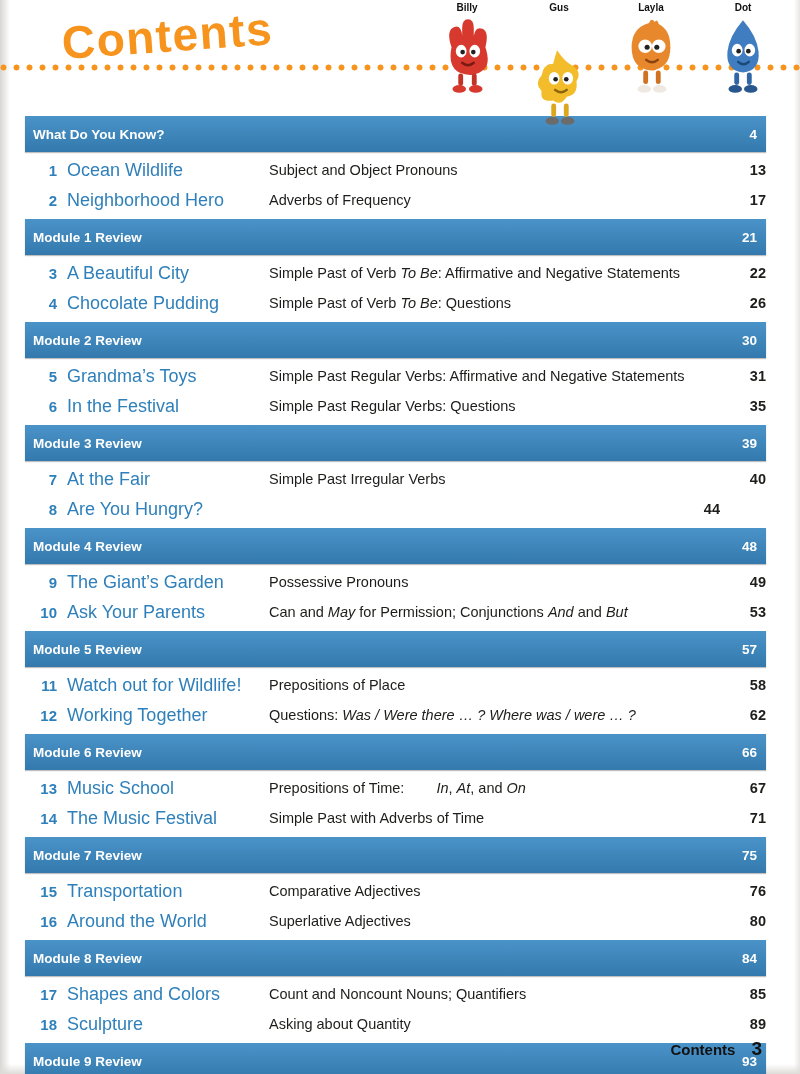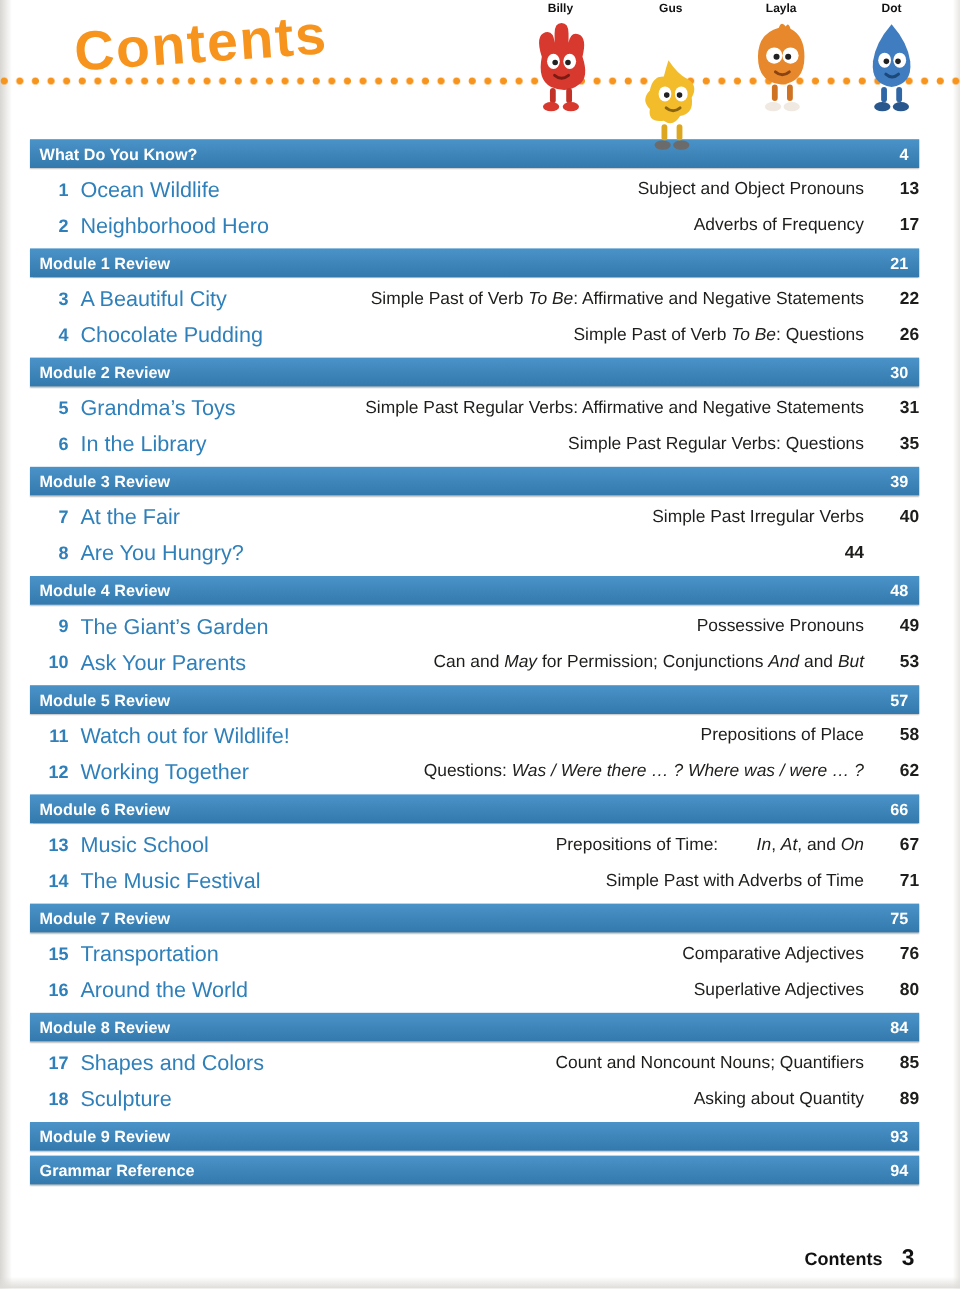--- a/index.html
+++ b/index.html
@@ -26,33 +26,33 @@
     transform:rotate(-4deg);transform-origin:left center;
   }
   .characters{position:absolute;top:2px;right:24px;display:flex;gap:26px;z-index:2;}
   .char{display:flex;flex-direction:column;align-items:center;width:66px;}
   .char .char-name{font-weight:bold;font-size:10px;color:#111;margin-bottom:1px;}
 
   
   .toc{position:absolute;top:112px;left:25px;right:34px;}
   .bar{
     display:flex;justify-content:space-between;align-items:center;
-    height:24px;margin:4px 0 3px;padding:0 9px 0 8px;
+    height:36px;margin:4px 0 3px;padding:0 9px 0 8px;
     background:linear-gradient(#4a93c8,#3379ad);
     box-shadow:0 1px 1px rgba(0,0,0,0.25);
     color:#fff;font-weight:bold;font-size:13.5px;
   }
   .bar .bar-page{font-size:13.5px;font-weight:bold;}
   .row{
     display:grid;grid-template-columns:26px 192px 1fr 36px;column-gap:10px;
     align-items:center;height:30px;padding:0 0 0 6px;
   }
   .row .num{text-align:right;color:#2f80ba;font-weight:bold;font-size:15px;}
   .row .lesson-title{color:#2f80ba;font-size:18px;}
-  .row .grammar{font-size:14.5px;color:#1d1d1b;text-align:right;}
+  .row .grammar{font-size:14.5px;color:#1d1d1b;}
   .row .pagenum{text-align:right;font-size:14.5px;font-weight:600;color:#1d1d1b;}
 
   
   .footer{position:absolute;right:38px;bottom:14px;display:flex;align-items:baseline;gap:16px;z-index:2;}
   .footer .footer-label{font-weight:bold;font-size:15px;color:#111;}
   .footer .footer-page{font-weight:bold;font-size:19px;color:#111;}
 </style>
 </head>
 <body>
 
@@ -171,21 +171,21 @@
     </div>
 
     <div class="row">
       <span class="num">5</span>
       <span class="lesson-title">Grandma’s Toys</span>
       <span class="grammar"><span>Simple Past Regular Verbs: Affirmative and Negative Statements</span></span>
       <span class="pagenum">31</span>
     </div>
     <div class="row">
       <span class="num">6</span>
-      <span class="lesson-title">In the Library</span>
+      <span class="lesson-title">In the Festival</span>
       <span class="grammar"><span>Simple Past Regular Verbs: Questions</span></span>
       <span class="pagenum">35</span>
     </div>
 
     <div class="bar">
       <span class="bar-title">Module 3 Review</span>
       <span class="bar-page">39</span>
     </div>
 
     <div class="row">

